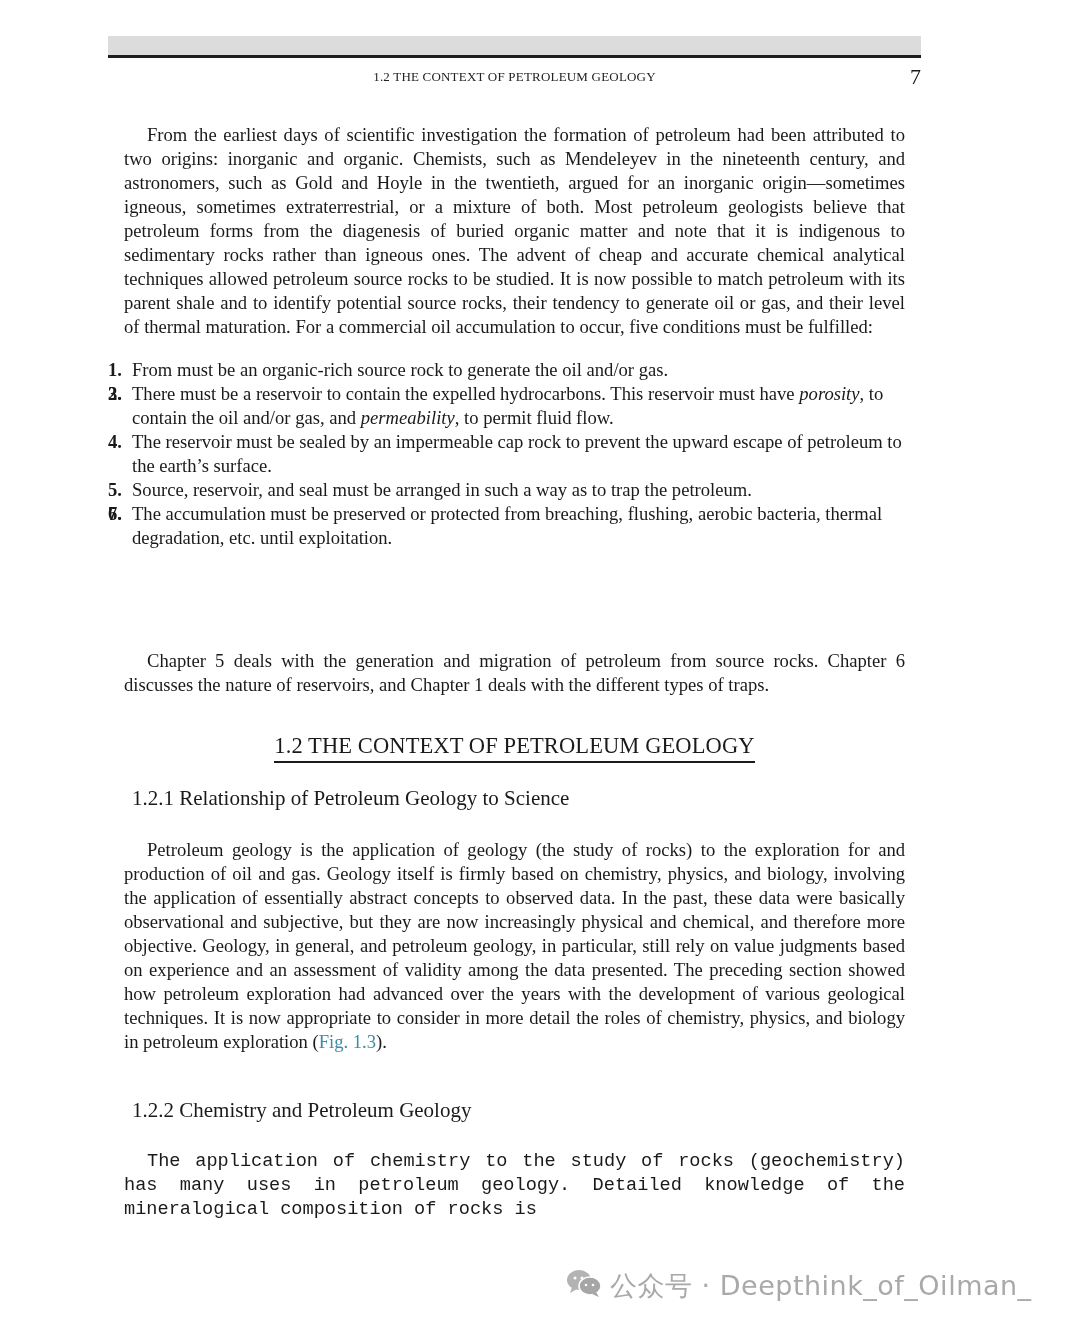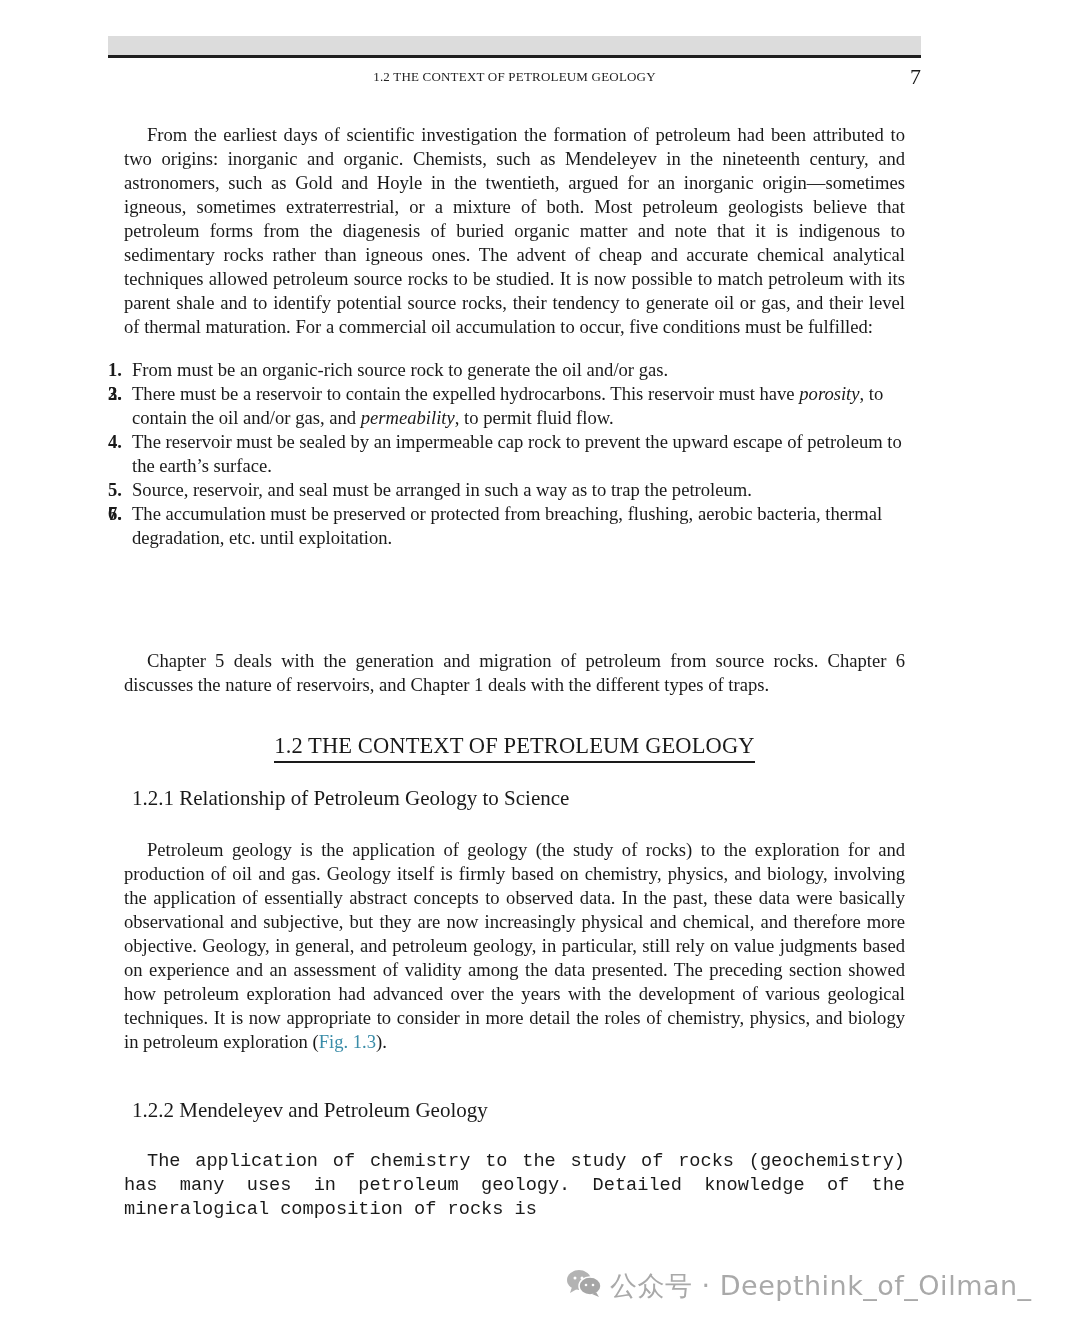--- a/index.html
+++ b/index.html
@@ -193,21 +193,21 @@
   <div class="section-heading">
     <span>1.2  THE CONTEXT OF PETROLEUM GEOLOGY</span>
   </div>
 
   <div class="subsection-heading" style="top:785px;">1.2.1  Relationship of Petroleum Geology to Science</div>
 
   <div class="body-text" style="top:822px;">
     <p><span>Petroleum geology is the application of geology (the study of rocks) to the exploration for and production of oil and gas. Geology itself is firmly based on chemistry, physics, and biology, involving the application of essentially abstract concepts to observed data. In the past, these data were basically observational and subjective, but they are now increasingly physical and chemical, and therefore more objective. Geology, in general, and petroleum geology, in particular, still rely on value judgments based on experience and an assessment of validity among the data presented. The preceding section showed how petroleum exploration had advanced over the years with the development of various geological techniques. It is now appropriate to consider in more detail the roles of chemistry, physics, and biology in petroleum exploration (</span><a class="fig-link">Fig. 1.3</a><span>).</span></p>
   </div>
 
-  <div class="subsection-heading" style="top:1097px;">1.2.2  Mendeleyev and Petroleum Geology</div>
+  <div class="subsection-heading" style="top:1097px;">1.2.2  Chemistry and Petroleum Geology</div>
 
   <div class="body-text" style="top:1134px;font-family:Liberation Mono, monospace;">
     <p>The application of chemistry to the study of rocks (geochemistry) has many uses in petroleum geology. Detailed knowledge of the mineralogical composition of rocks is</p>
   </div>
 
 </div>
 
 <div class="watermark">
   <span class="wechat-icon">
     <svg width="36" height="30" viewBox="0 0 36 30">

